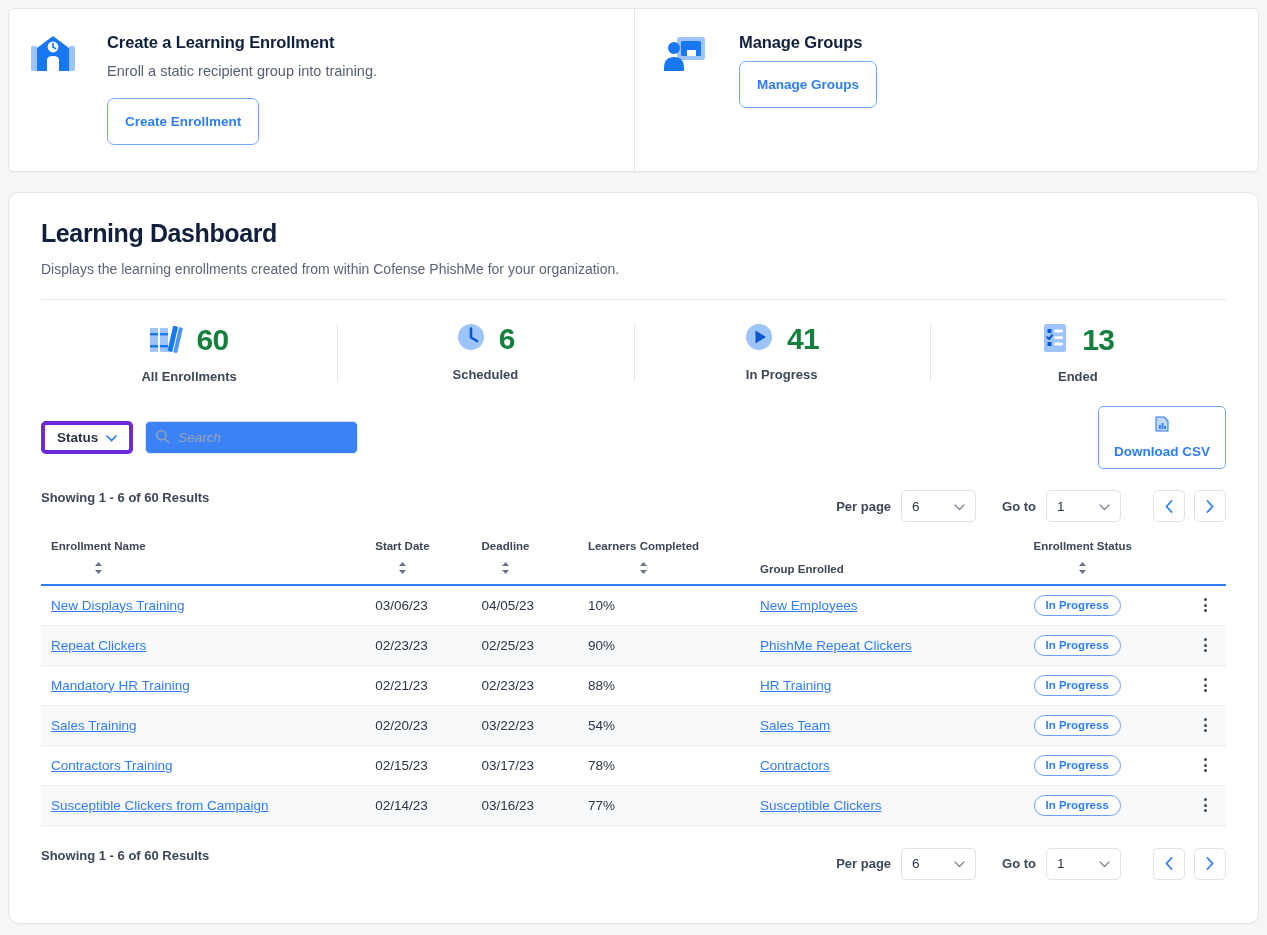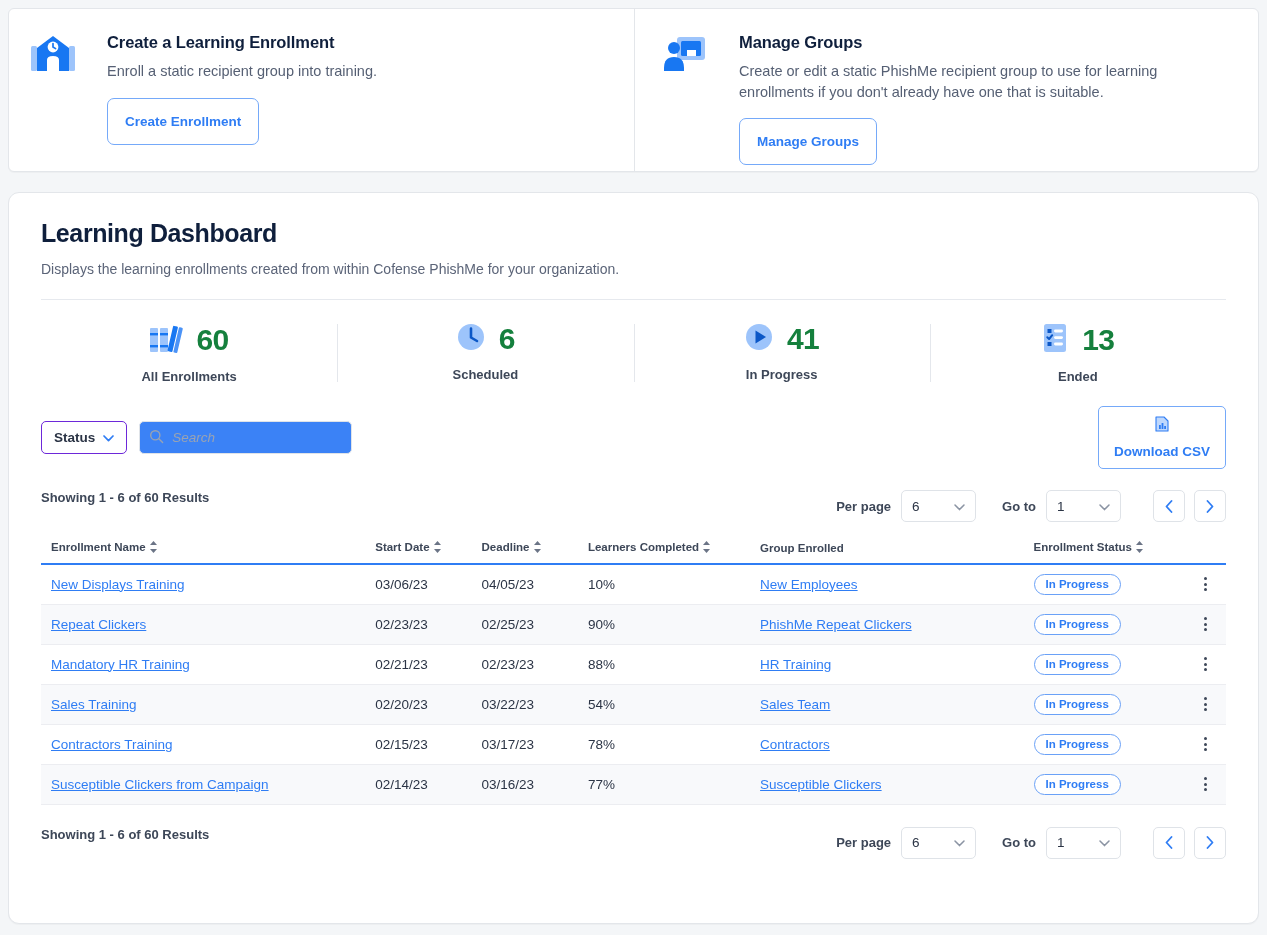--- a/index.html
+++ b/index.html
@@ -83,21 +83,21 @@
   }
   .stat-top { display: flex; align-items: center; gap: 13px; }
   .stat-num { font-size: 30px; font-weight: bold; color: #15803d; letter-spacing: -0.5px; }
   .stat-label { font-size: 13px; font-weight: bold; color: #3d4758; margin-top: 11px; }
 
   
   .toolbar { display: flex; align-items: center; padding: 10px 0 0 0; }
   .sel-btn {
     display: inline-flex; align-items: center; gap: 8px;
     height: 33px; padding: 0 12px;
-    border: 1px solid #6d28d9; border-radius: 5px; background: #fff;
+    border: 4px solid #6d28d9; border-radius: 5px; background: #fff;
     font-size: 13.5px; font-weight: bold; color: #2b3445; cursor: pointer;
     font-family: inherit;
   }
   .search-wrap {
     margin-left: 12px; position: relative;
     width: 213px; height: 33px;
   }
   .search-wrap input {
     width: 100%; height: 100%;
     border: 1px solid #dfe3e8; border-radius: 5px;
@@ -135,21 +135,21 @@
   }
 
   
   table { width: 100%; border-collapse: collapse; table-layout: fixed; }
   thead th {
     font-size: 11.5px; color: #3d4758; font-weight: bold;
     text-align: left; padding: 0 0 9px 0; vertical-align: bottom;
     border-bottom: 2px solid #2f7df4;
     white-space: nowrap;
   }
-  .th-in { display: inline-flex; align-items: center; gap: 2px; }
+  .th-in { display: inline-flex; align-items: center; gap: 9px; flex-direction: column; }
   tbody td {
     font-size: 13.5px; color: #2b3445;
     padding: 0; height: 40px; vertical-align: middle;
     border-bottom: 1px solid #ecedf1;
   }
   tbody tr:nth-child(even) { background: #f8f9fb; }
   .lnk {
     color: #2f7df4; text-decoration: underline; cursor: pointer; font-size: 13.5px;
   }
   .badge {
@@ -199,21 +199,20 @@
         <svg width="44" height="38" viewBox="0 0 44 38">
           <rect x="14" y="2" width="28" height="23" rx="3" fill="#9dc4fb"></rect>
           <rect x="18" y="6" width="20" height="15" rx="1.5" fill="#1877f2"></rect>
           <rect x="24" y="15" width="9" height="6" fill="#ffffff"></rect>
           <circle cx="11" cy="13" r="6" fill="#1877f2"></circle>
           <path d="M1 33 Q1 22 11 22 Q21 22 21 33 L21 36 L1 36 Z" fill="#1877f2"></path>
         </svg>
       </div>
       <div class="promo-body">
         <p class="promo-title">Manage Groups</p>
-        <p class="promo-desc">Create or edit a static PhishMe recipient group to use for learning enrollments if you don't already have one that is suitable.</p>
         <button class="btn-outline">Manage Groups</button>
       </div>
     </div>
   </div>
 
   <div class="dash-card">
 
     <h1 class="dash-title">Learning Dashboard</h1>
     <p class="dash-sub">Displays the learning enrollments created from within Cofense PhishMe for your organization.</p>
     <div class="rule"></div>

